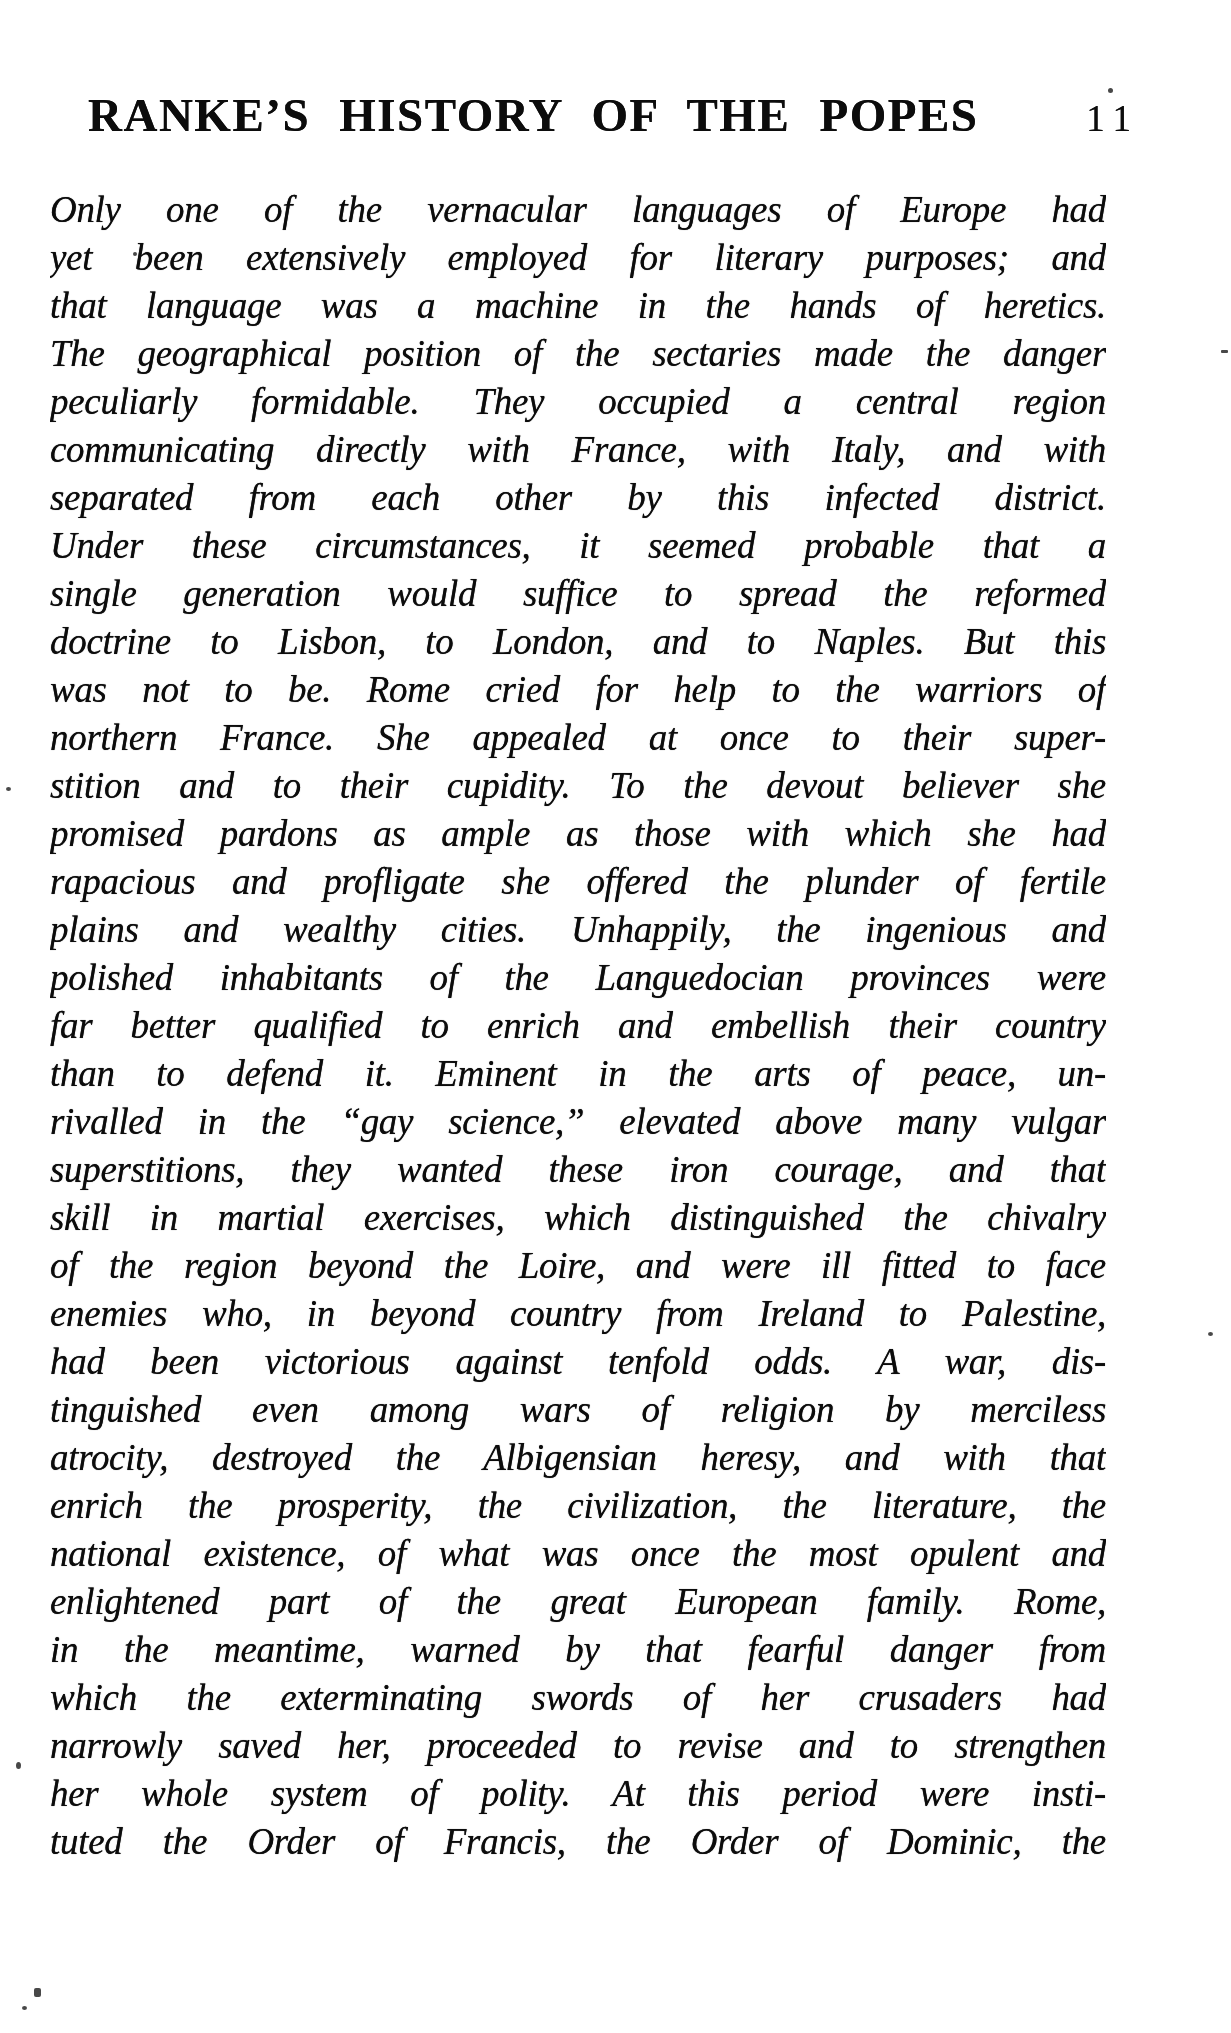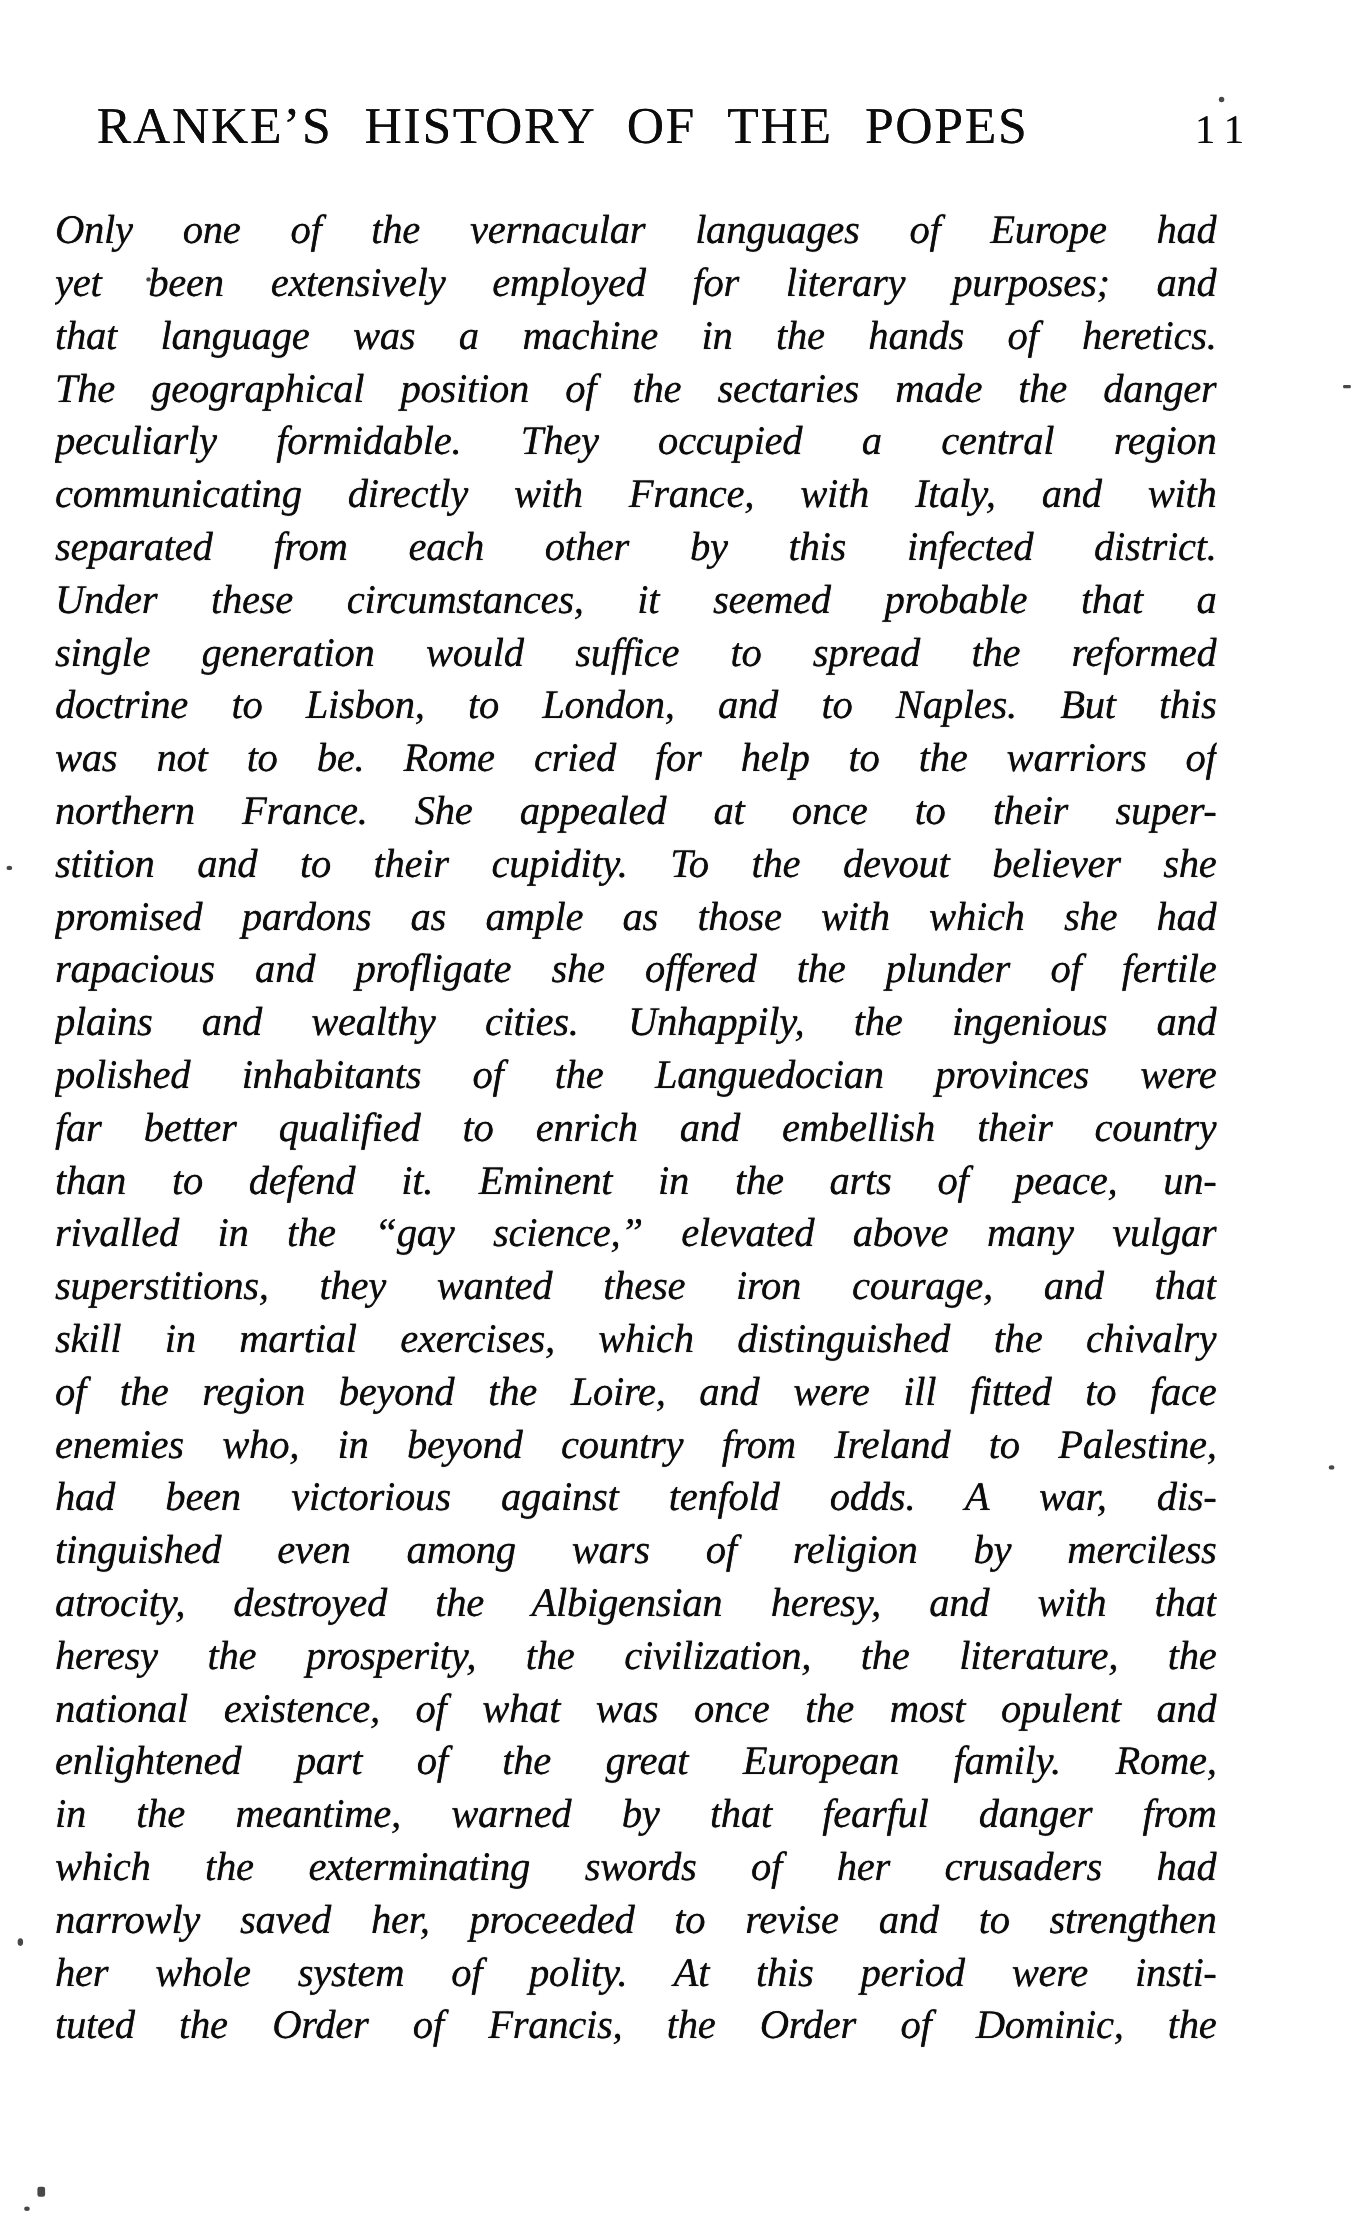--- a/index.html
+++ b/index.html
@@ -22,21 +22,21 @@
     top: 92px;
     left: 88px;
     width: 1052px;
     display: flex;
     align-items: baseline;
     justify-content: space-between;
     white-space: nowrap;
   }
   .header-title {
     font-size: 47px;
-    font-weight: normal;
+    font-weight: bold;
     letter-spacing: 1.5px;
     word-spacing: 16px;
     line-height: 1;
     text-shadow: 0 0 0.6px rgba(0,0,0,0.85);
   }
   .header-pagenum {
     font-size: 37px;
     font-weight: normal;
     letter-spacing: 9px;
     line-height: 1;
@@ -101,21 +101,21 @@
       <div class="text-line">far better qualified to enrich and embellish their country</div>
       <div class="text-line">than to defend it. Eminent in the arts of peace, un-</div>
       <div class="text-line">rivalled in the “gay science,” elevated above many vulgar</div>
       <div class="text-line">superstitions, they wanted these iron courage, and that</div>
       <div class="text-line">skill in martial exercises, which distinguished the chivalry</div>
       <div class="text-line">of the region beyond the Loire, and were ill fitted to face</div>
       <div class="text-line">enemies who, in beyond country from Ireland to Palestine,</div>
       <div class="text-line">had been victorious against tenfold odds. A war, dis-</div>
       <div class="text-line">tinguished even among wars of religion by merciless</div>
       <div class="text-line">atrocity, destroyed the Albigensian heresy, and with that</div>
-      <div class="text-line">heresy the prosperity, the civilization, the literature, the</div>
+      <div class="text-line">enrich the prosperity, the civilization, the literature, the</div>
       <div class="text-line">national existence, of what was once the most opulent and</div>
       <div class="text-line">enlightened part of the great European family. Rome,</div>
       <div class="text-line">in the meantime, warned by that fearful danger from</div>
       <div class="text-line">which the exterminating swords of her crusaders had</div>
       <div class="text-line">narrowly saved her, proceeded to revise and to strengthen</div>
       <div class="text-line">her whole system of polity. At this period were insti-</div>
       <div class="text-line">tuted the Order of Francis, the Order of Dominic, the</div>
     </div>
 
   <div class="speckle" style="left:1108px; top:88px; width:5px; height:5px;"></div>

